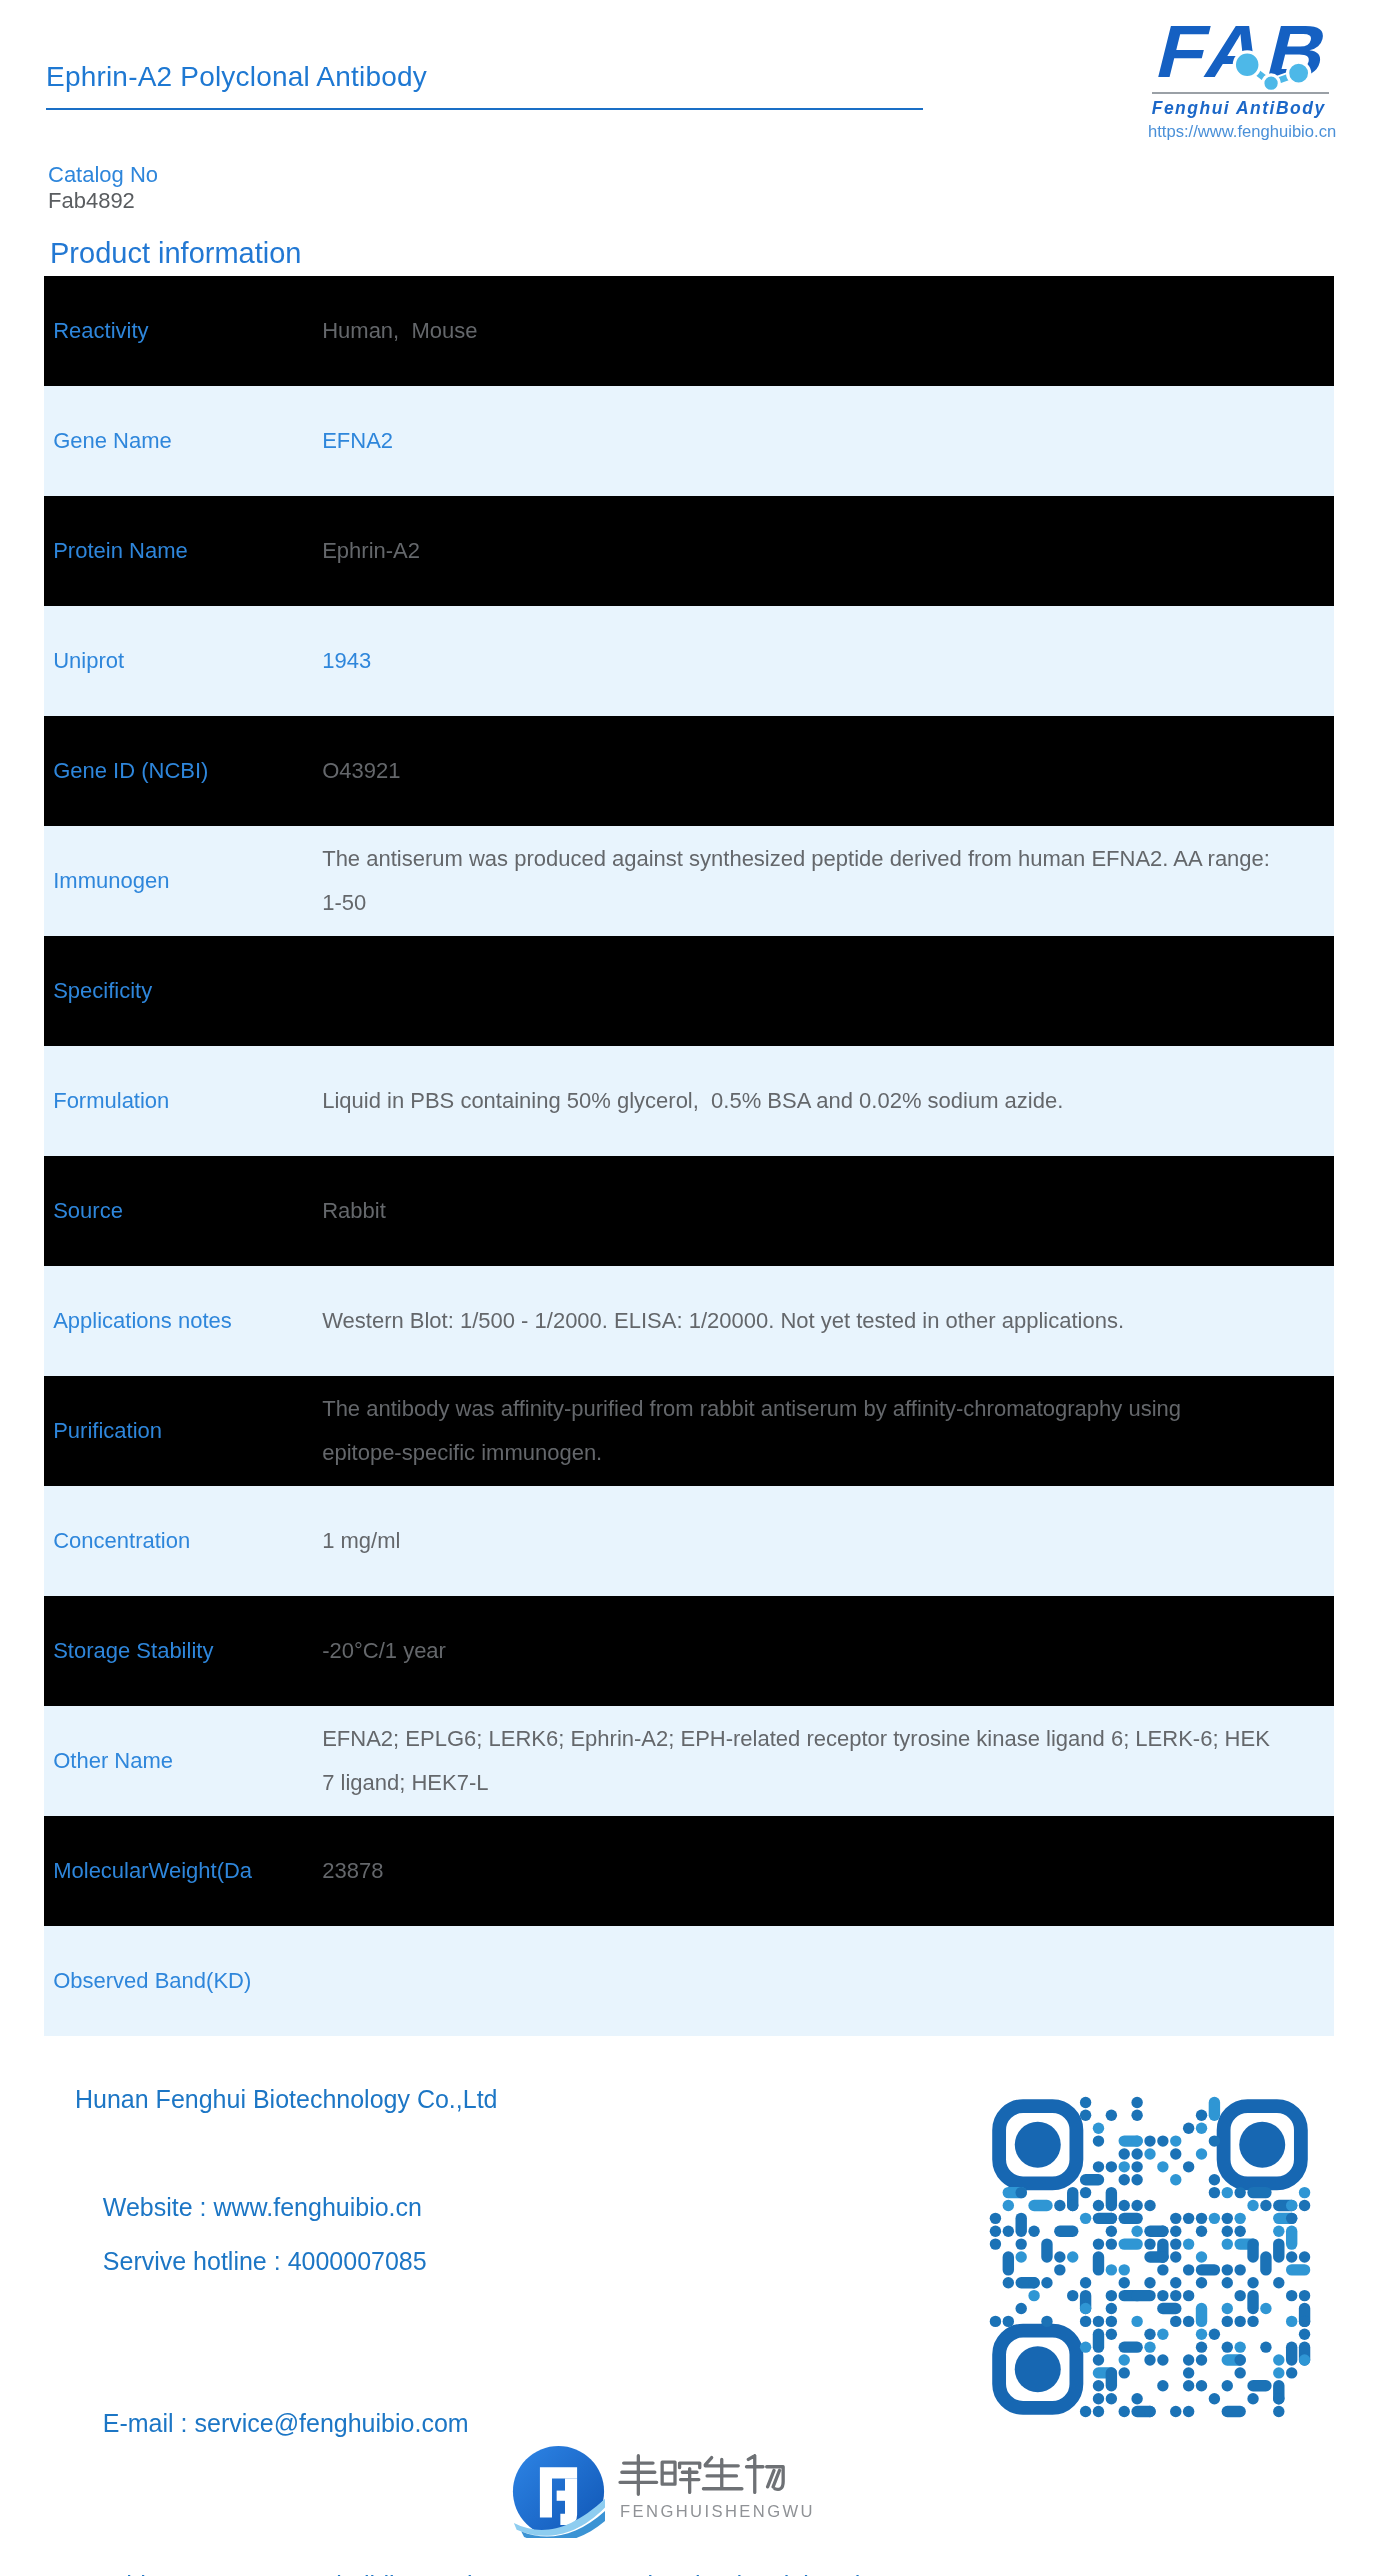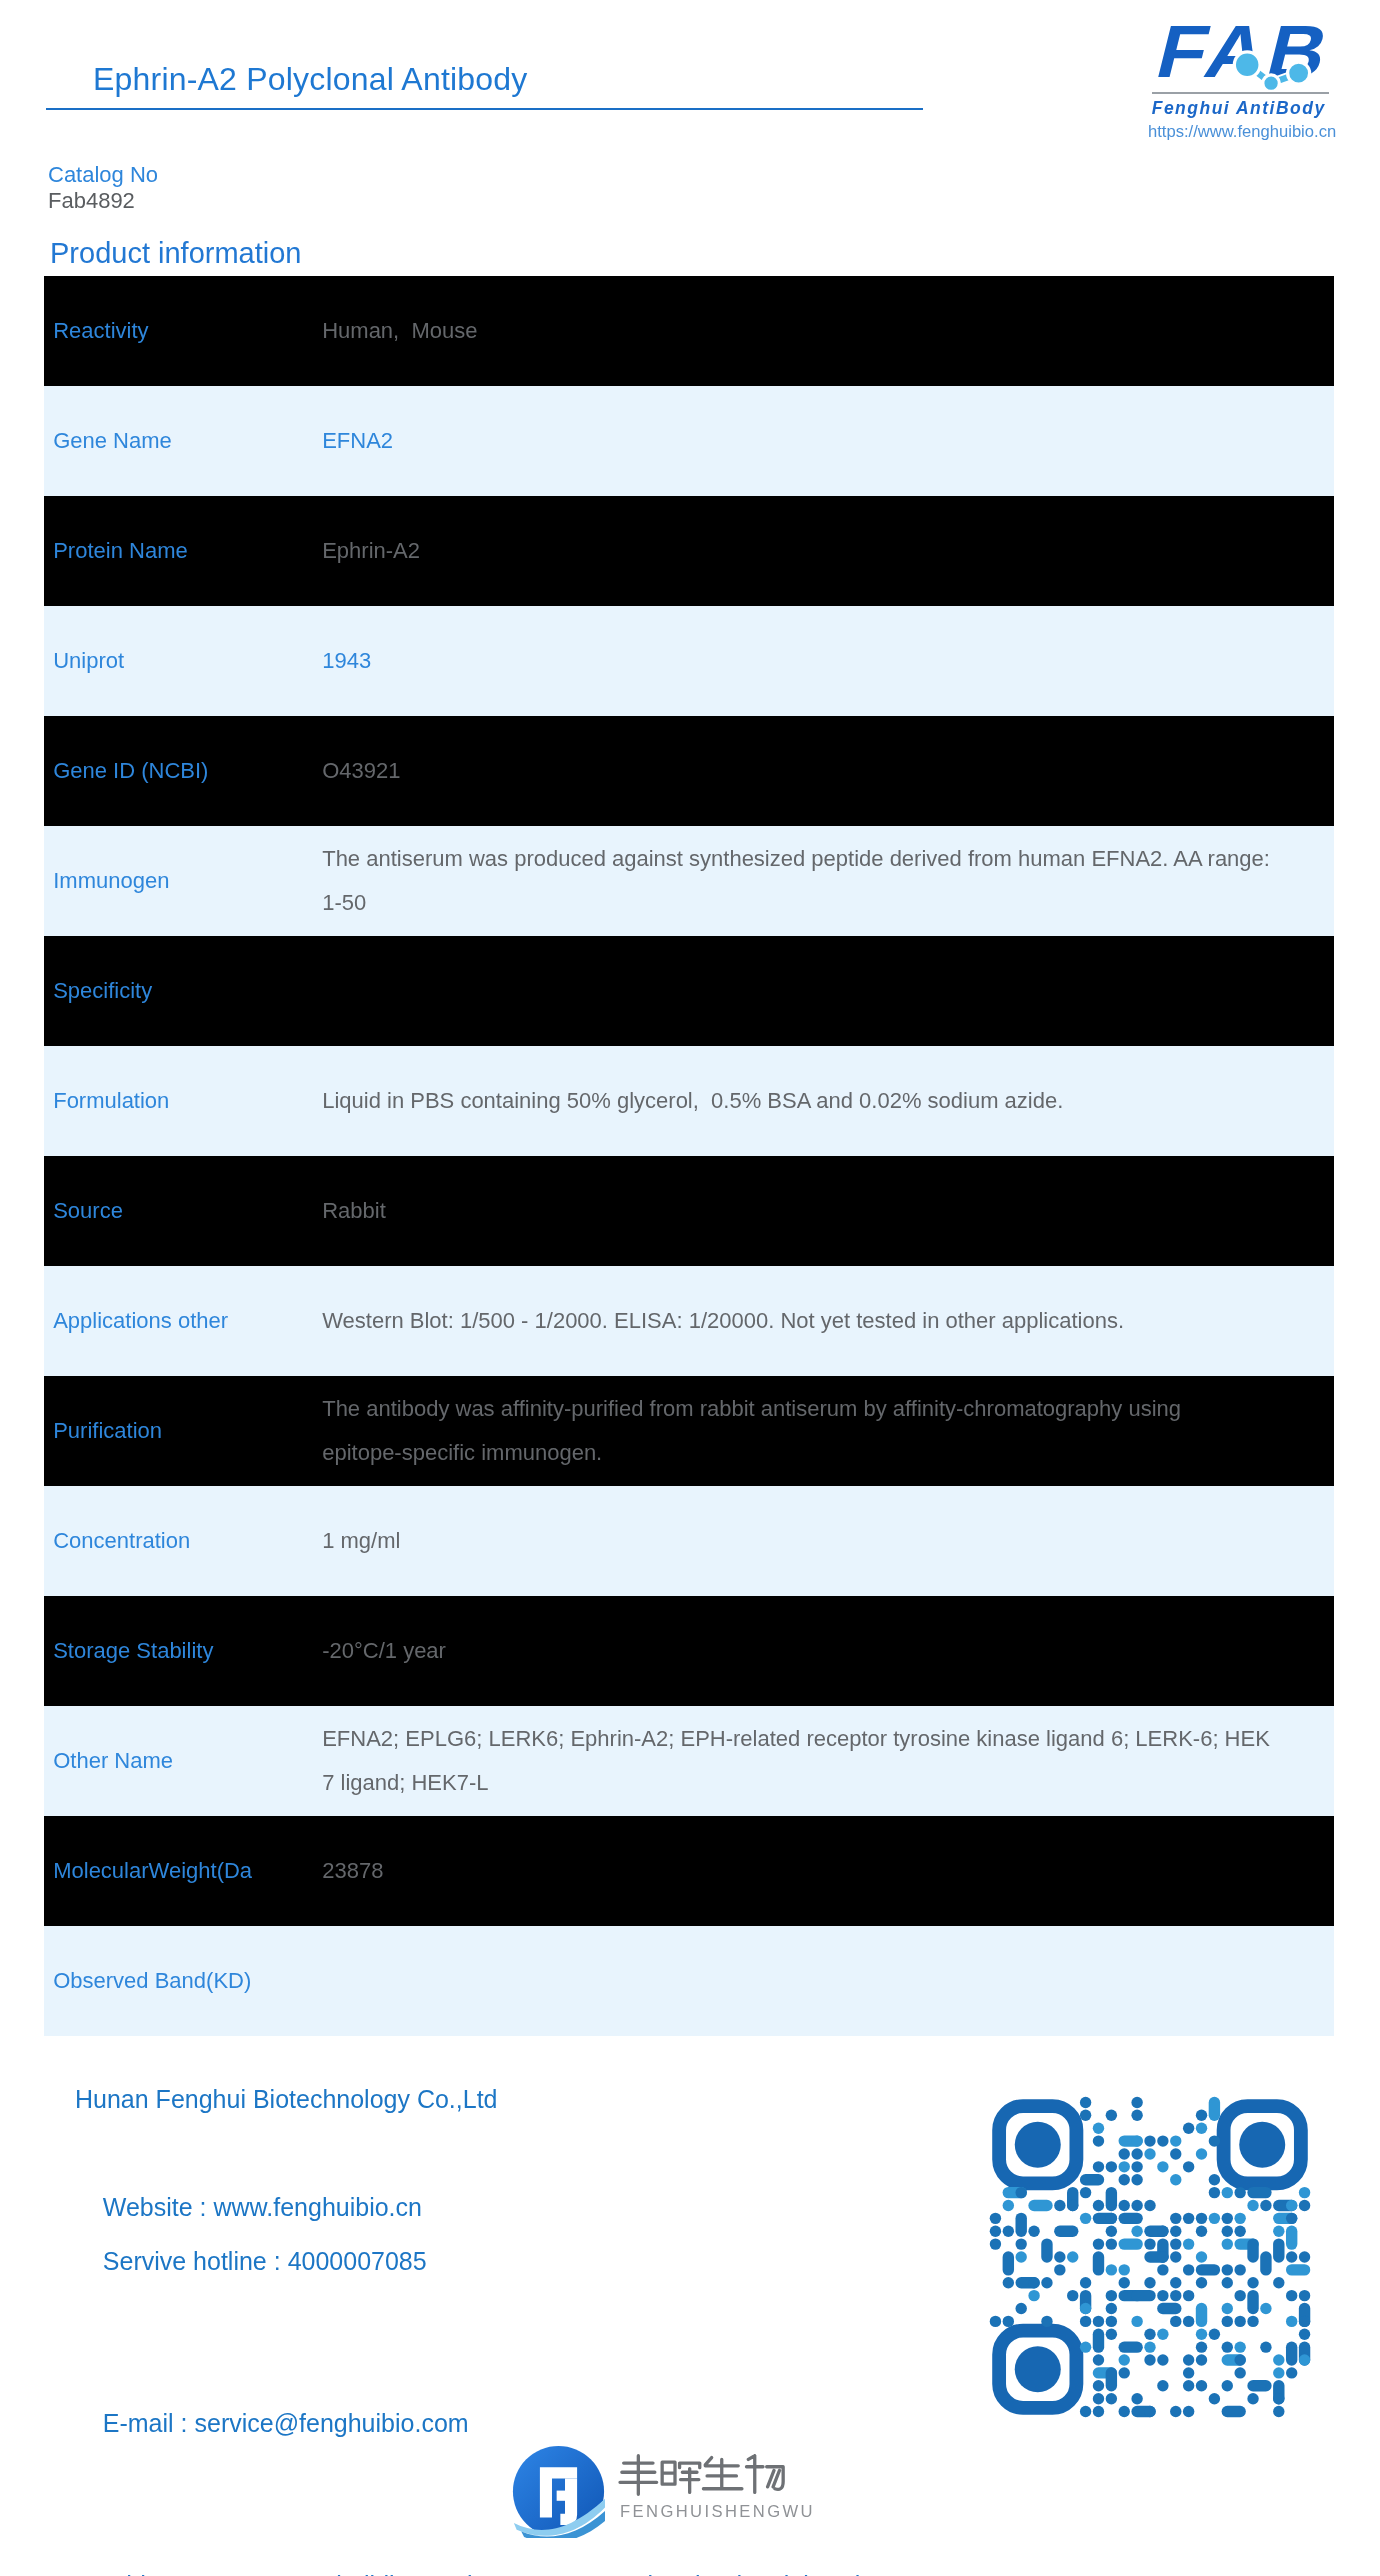--- a/index.html
+++ b/index.html
@@ -1,21 +1,21 @@
 <!DOCTYPE html>
 <html style="font-size:14.7px"><head>
 <meta charset="utf-8">
 <style>
   html,body{margin:0;padding:0;background:#ffffff;}
   body{width:1380px;height:2576px;position:relative;overflow:hidden;
        font-family:"Liberation Sans",sans-serif;-webkit-font-smoothing:antialiased;}
   .abs{position:absolute;}
 
   
-  .doc-title{left:46px;top:61px;font-size:32px;color:#1e78d2;letter-spacing:0.2px;margin-left:47px;}
+  .doc-title{left:46px;top:61px;font-size:28px;color:#1e78d2;letter-spacing:0.2px;}
   .title-rule{left:46px;top:108px;width:877px;height:1.8px;background:#1a6fc6;}
   .catalog-line{left:48px;top:162px;font-size:22px;display:flex;flex-direction:column;}
   .catalog-label{color:#2e86db;width:140px;}
   .catalog-value{color:#5a5d60;}
 
   
   .brand{left:1148px;top:28px;width:188px;height:121px;}
   .fab-word{position:absolute;left:1.8px;top:-13px;font-size:74px;line-height:74px;
             font-weight:bold;color:#1560c2;letter-spacing:4.6px;
             transform:skewX(-14deg) scaleX(1.06);transform-origin:left bottom;}
@@ -115,21 +115,21 @@
     </div>
     <div class="trow alt">
       <div class="tlabel">Formulation</div>
       <div class="tvalue">Liquid in PBS containing 50% glycerol,  0.5% BSA and 0.02% sodium azide.</div>
     </div>
     <div class="trow">
       <div class="tlabel">Source</div>
       <div class="tvalue">Rabbit</div>
     </div>
     <div class="trow alt">
-      <div class="tlabel">Applications other</div>
+      <div class="tlabel">Applications notes</div>
       <div class="tvalue">Western Blot: 1/500 - 1/2000. ELISA: 1/20000. Not yet tested in other applications.</div>
     </div>
     <div class="trow">
       <div class="tlabel">Purification</div>
       <div class="tvalue">The antibody was affinity-purified from rabbit antiserum by affinity-chromatography using
 epitope-specific immunogen.</div>
     </div>
     <div class="trow alt">
       <div class="tlabel">Concentration</div>
       <div class="tvalue">1 mg/ml</div>

